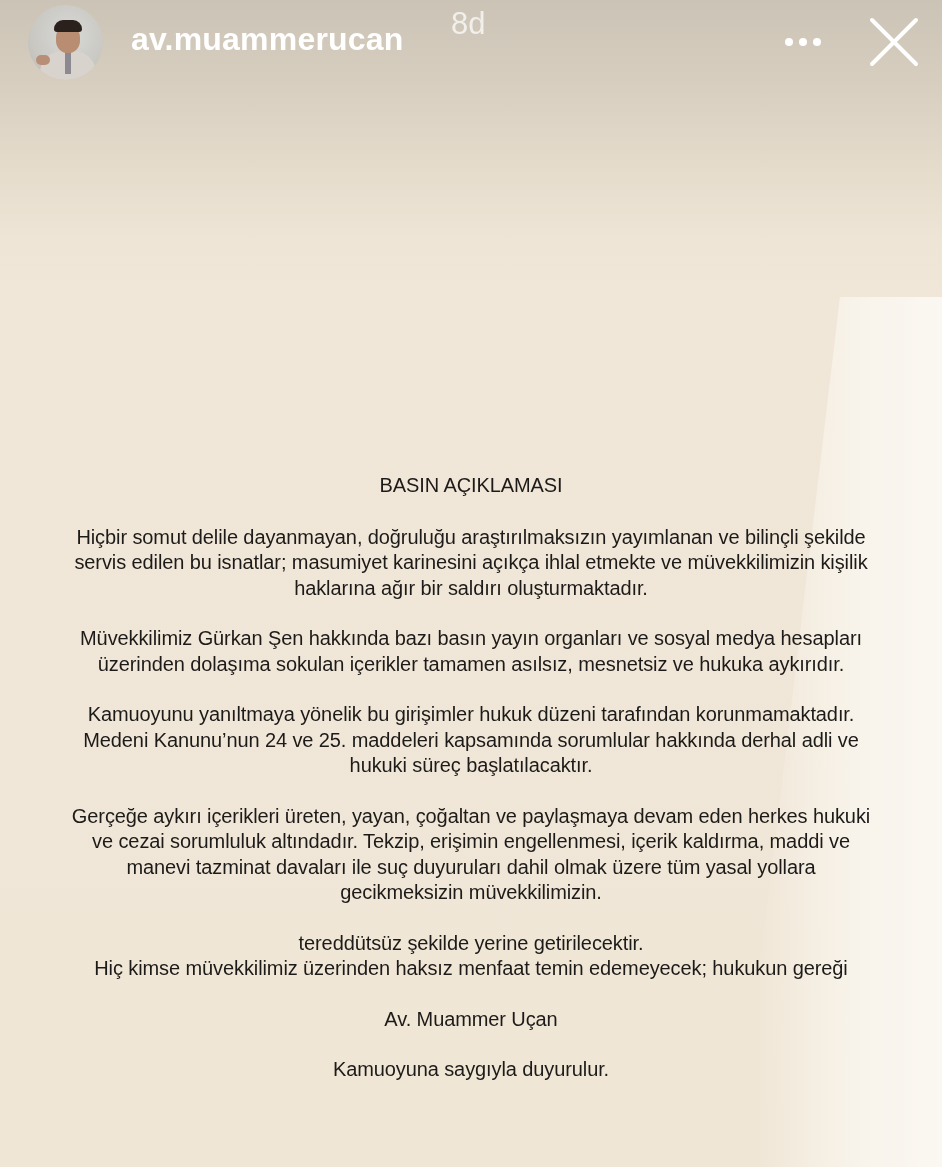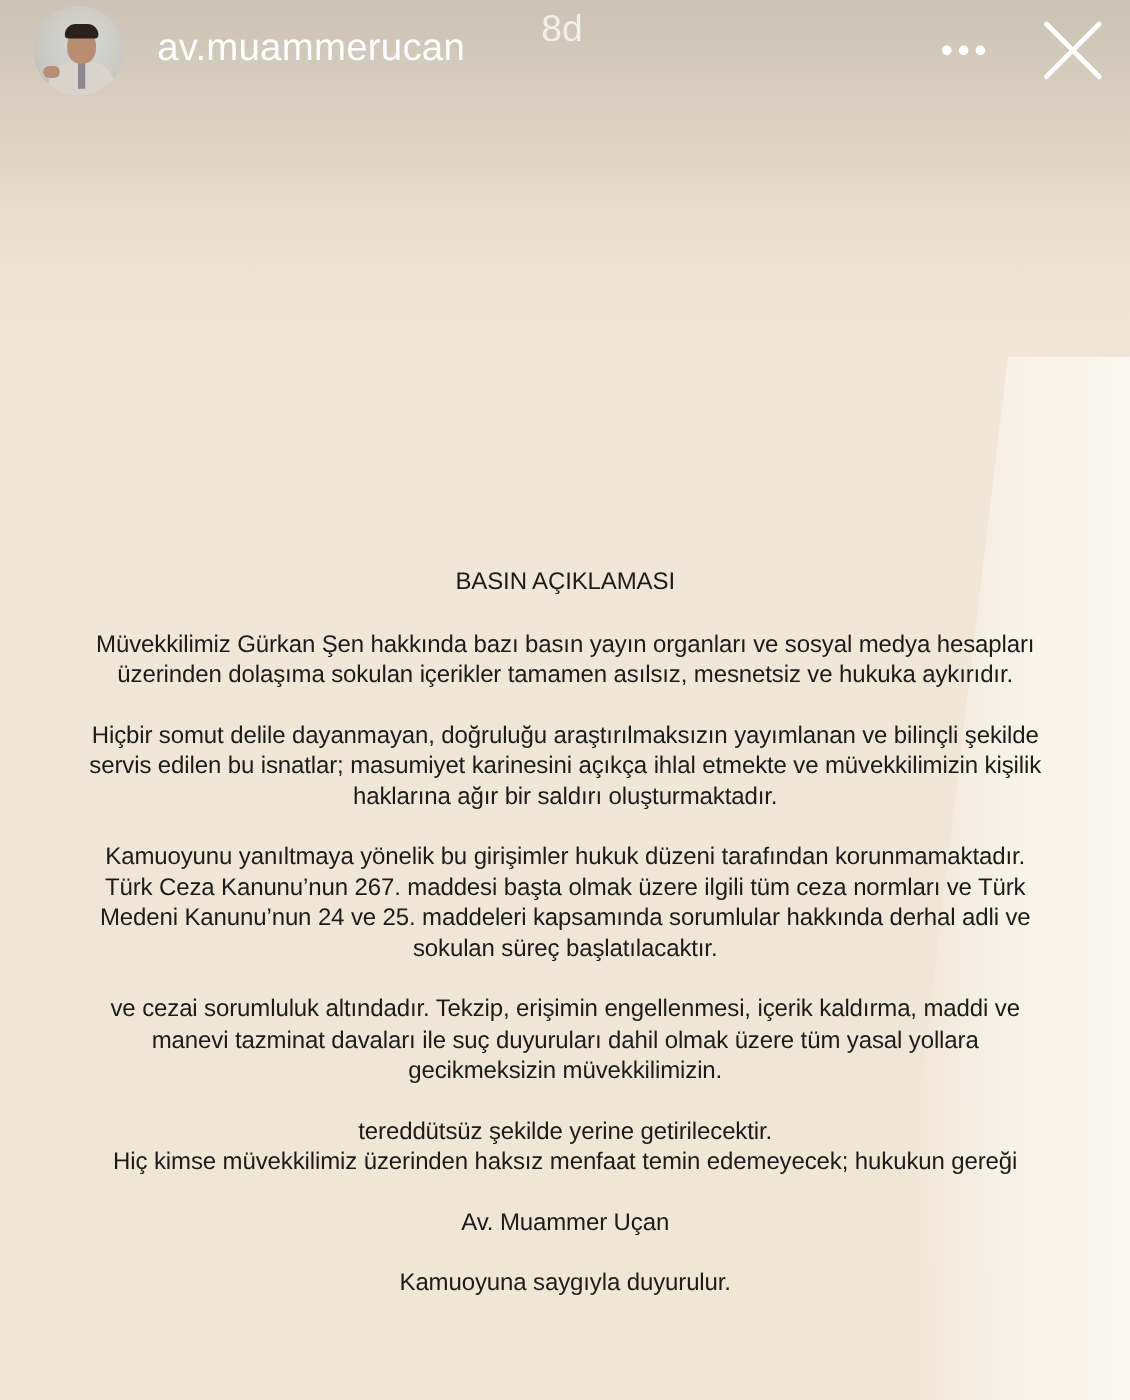--- a/index.html
+++ b/index.html
@@ -40,21 +40,21 @@
       background: #d8d3cc;
     }
     .avatar .tie {
       position: absolute; left: 37px; top: 47px; width: 6px; height: 22px; background: #8c8a90;
     }
     .avatar .hand {
       position: absolute; left: 8px; top: 50px; width: 14px; height: 10px; border-radius: 6px; background: #b98e76;
     }
     .username {
       position: absolute; left: 131px; top: 21px;
-      font-size: 32px; font-weight: normal; color: #ffffff; letter-spacing: 0.2px;
+      font-size: 32px; font-weight: bold; color: #ffffff; letter-spacing: 0.2px;
     }
     .timeago {
       position: absolute; left: 451px; top: 6px;
       font-size: 31px; color: rgba(255,255,255,0.72);
     }
     .more-btn {
       position: absolute; left: 778px; top: 28px; width: 50px; height: 28px;
       display: flex; align-items: center; justify-content: center; gap: 6px; cursor: pointer;
     }
     .more-btn span { width: 8px; height: 8px; border-radius: 50%; background: #ffffff; display: block; }
@@ -100,38 +100,38 @@
       <line x1="4" y1="4" x2="48" y2="48" stroke="#ffffff" stroke-width="4" stroke-linecap="round"></line>
       <line x1="48" y1="4" x2="4" y2="48" stroke="#ffffff" stroke-width="4" stroke-linecap="round"></line>
     </svg>
   </div>
 </div>
 
 <div class="doc">
   <div class="title">BASIN AÇIKLAMASI</div>
 
   <p>
-    <span class="line">Müvekkilimiz Gürkan Şen hakkında bazı basın yayın organları ve sosyal medya hesapları</span>
-    <span class="line">üzerinden dolaşıma sokulan içerikler tamamen asılsız, mesnetsiz ve hukuka aykırıdır.</span>
-  </p>
-
-  <p>
     <span class="line">Hiçbir somut delile dayanmayan, doğruluğu araştırılmaksızın yayımlanan ve bilinçli şekilde</span>
     <span class="line">servis edilen bu isnatlar; masumiyet karinesini açıkça ihlal etmekte ve müvekkilimizin kişilik</span>
     <span class="line">haklarına ağır bir saldırı oluşturmaktadır.</span>
   </p>
 
   <p>
-    <span class="line">Kamuoyunu yanıltmaya yönelik bu girişimler hukuk düzeni tarafından korunmamaktadır.</span>
-    <span class="line">Türk Ceza Kanunu’nun 267. maddesi başta olmak üzere ilgili tüm ceza normları ve Türk</span>
-    <span class="line">Medeni Kanunu’nun 24 ve 25. maddeleri kapsamında sorumlular hakkında derhal adli ve</span>
-    <span class="line">sokulan süreç başlatılacaktır.</span>
+    <span class="line">Müvekkilimiz Gürkan Şen hakkında bazı basın yayın organları ve sosyal medya hesapları</span>
+    <span class="line">üzerinden dolaşıma sokulan içerikler tamamen asılsız, mesnetsiz ve hukuka aykırıdır.</span>
   </p>
 
   <p>
+    <span class="line">Kamuoyunu yanıltmaya yönelik bu girişimler hukuk düzeni tarafından korunmamaktadır.</span>
+    <span class="line">Medeni Kanunu’nun 24 ve 25. maddeleri kapsamında sorumlular hakkında derhal adli ve</span>
+    <span class="line">hukuki süreç başlatılacaktır.</span>
+  </p>
+
+  <p>
+    <span class="line">Gerçeğe aykırı içerikleri üreten, yayan, çoğaltan ve paylaşmaya devam eden herkes hukuki</span>
     <span class="line">ve cezai sorumluluk altındadır. Tekzip, erişimin engellenmesi, içerik kaldırma, maddi ve</span>
     <span class="line">manevi tazminat davaları ile suç duyuruları dahil olmak üzere tüm yasal yollara</span>
     <span class="line">gecikmeksizin müvekkilimizin.</span>
   </p>
 
   <p>
     <span class="line">tereddütsüz şekilde yerine getirilecektir.</span>
     <span class="line">Hiç kimse müvekkilimiz üzerinden haksız menfaat temin edemeyecek; hukukun gereği</span>
   </p>
 

